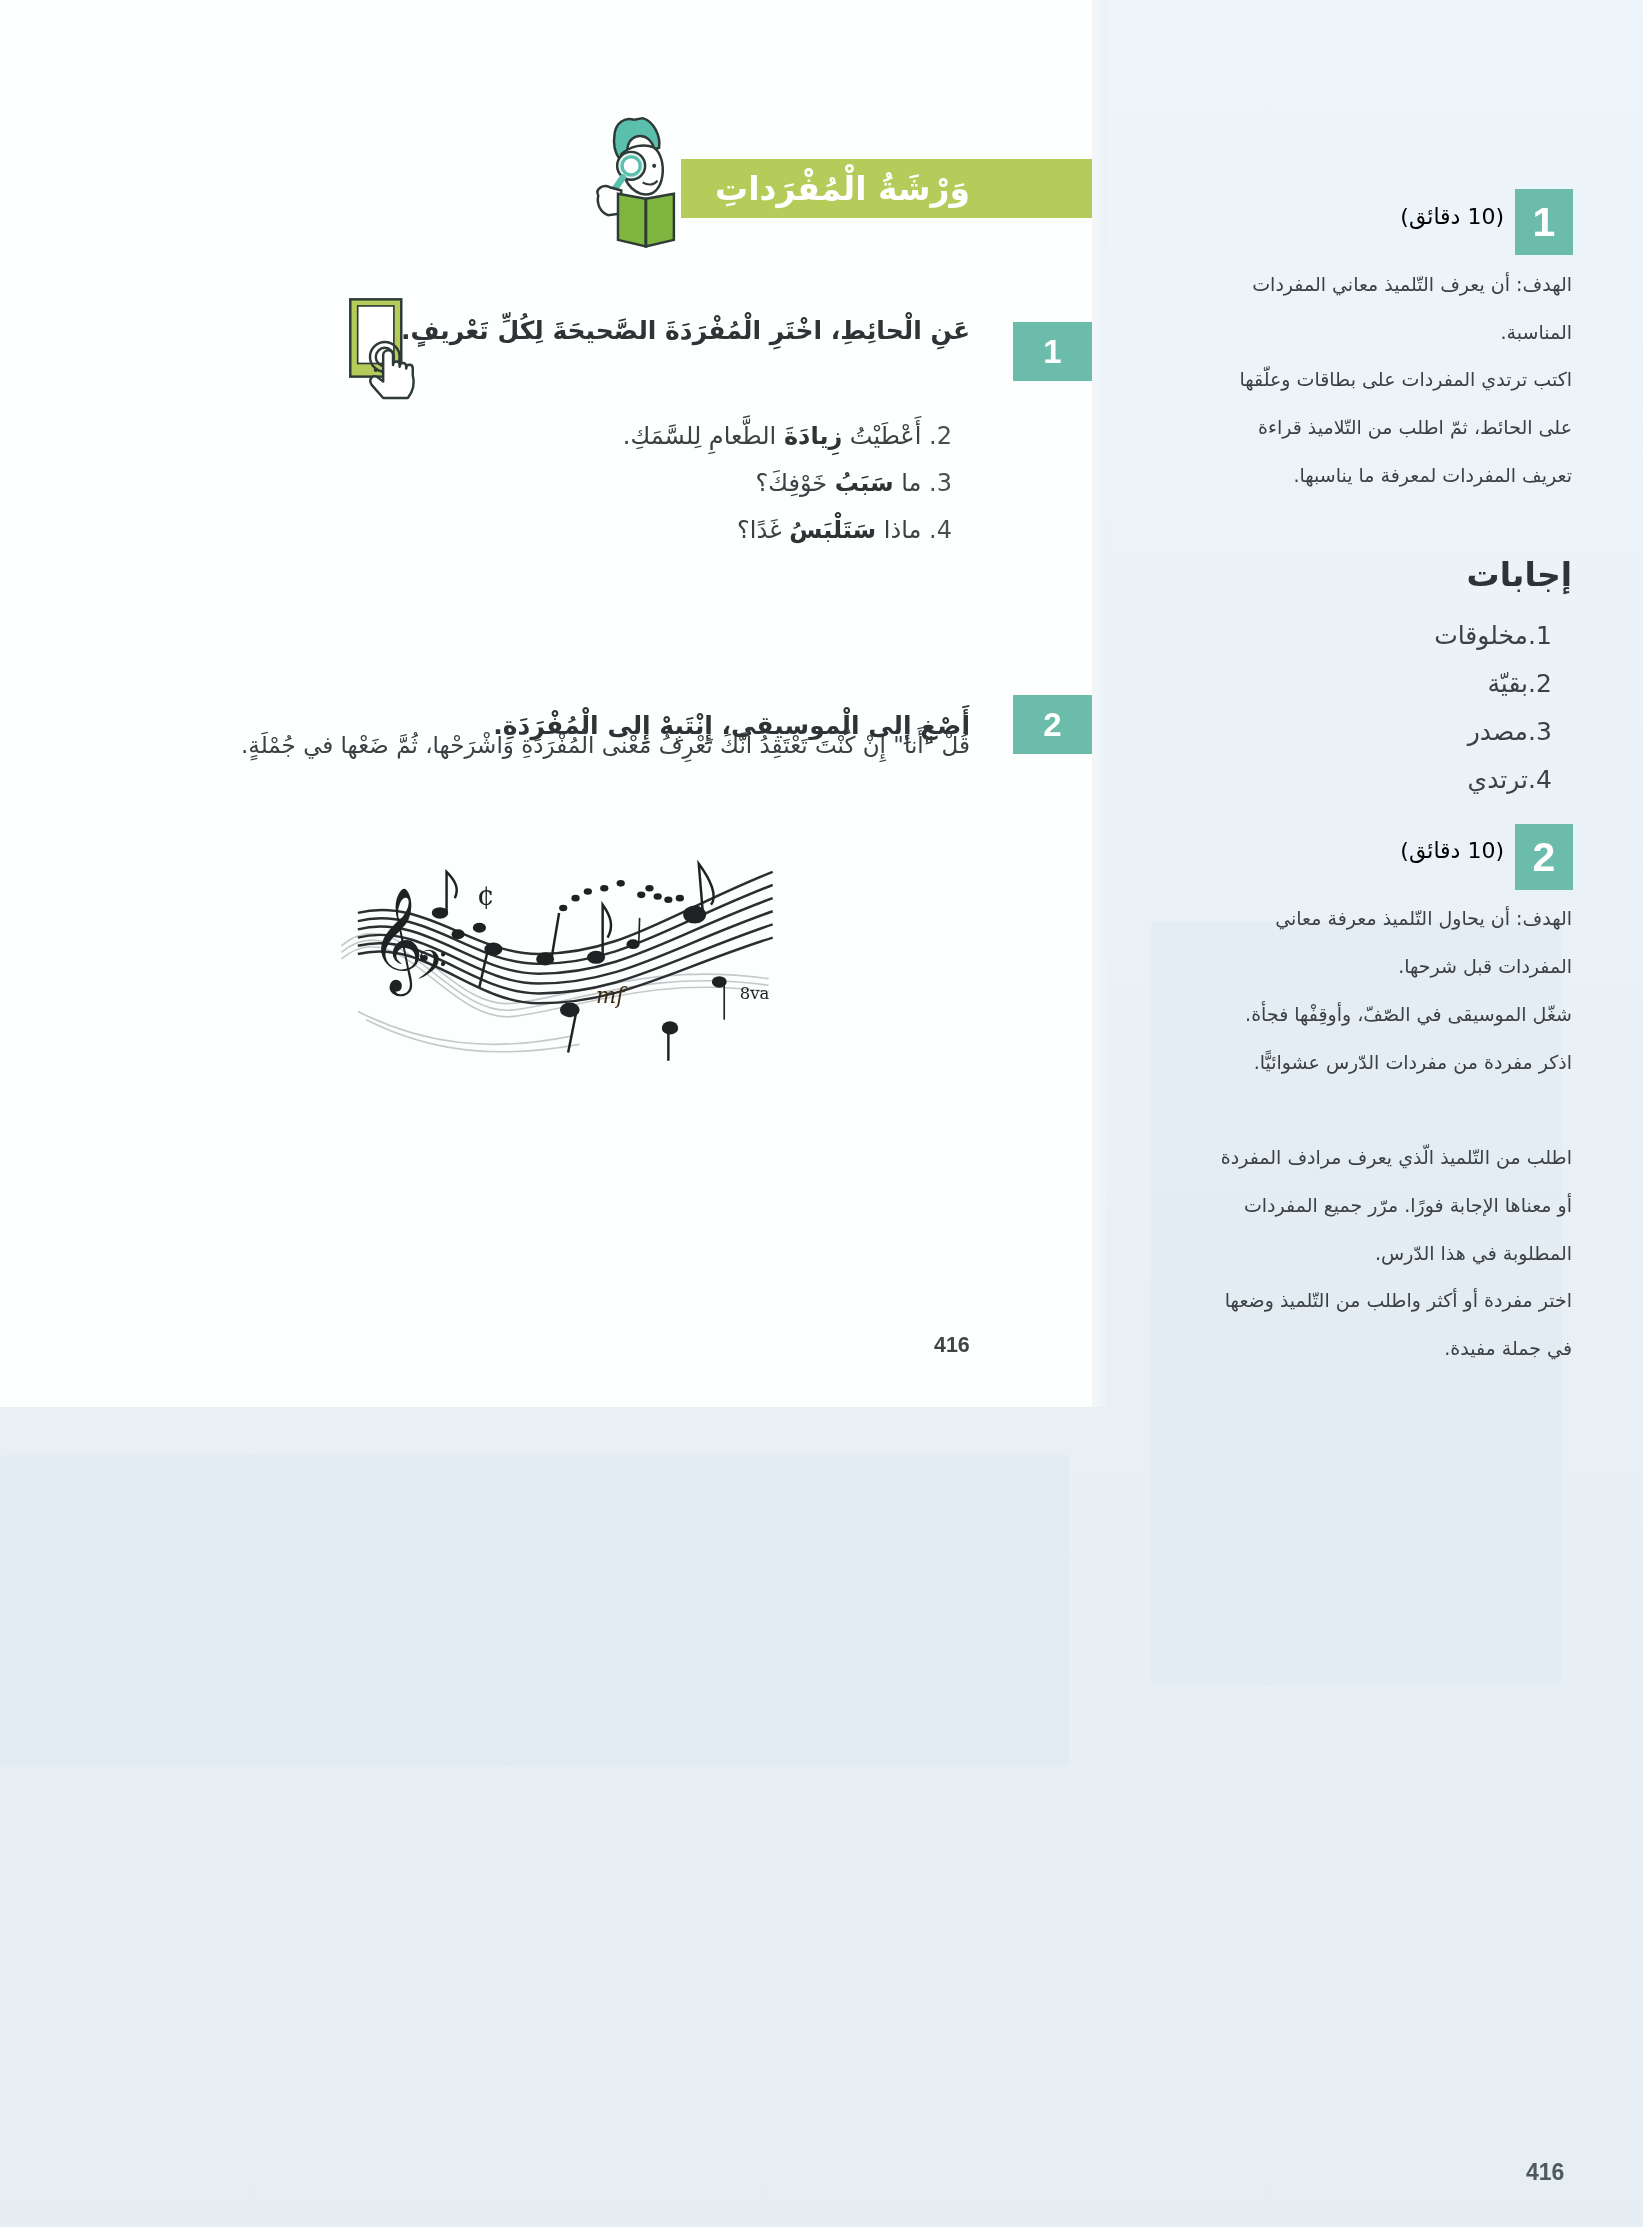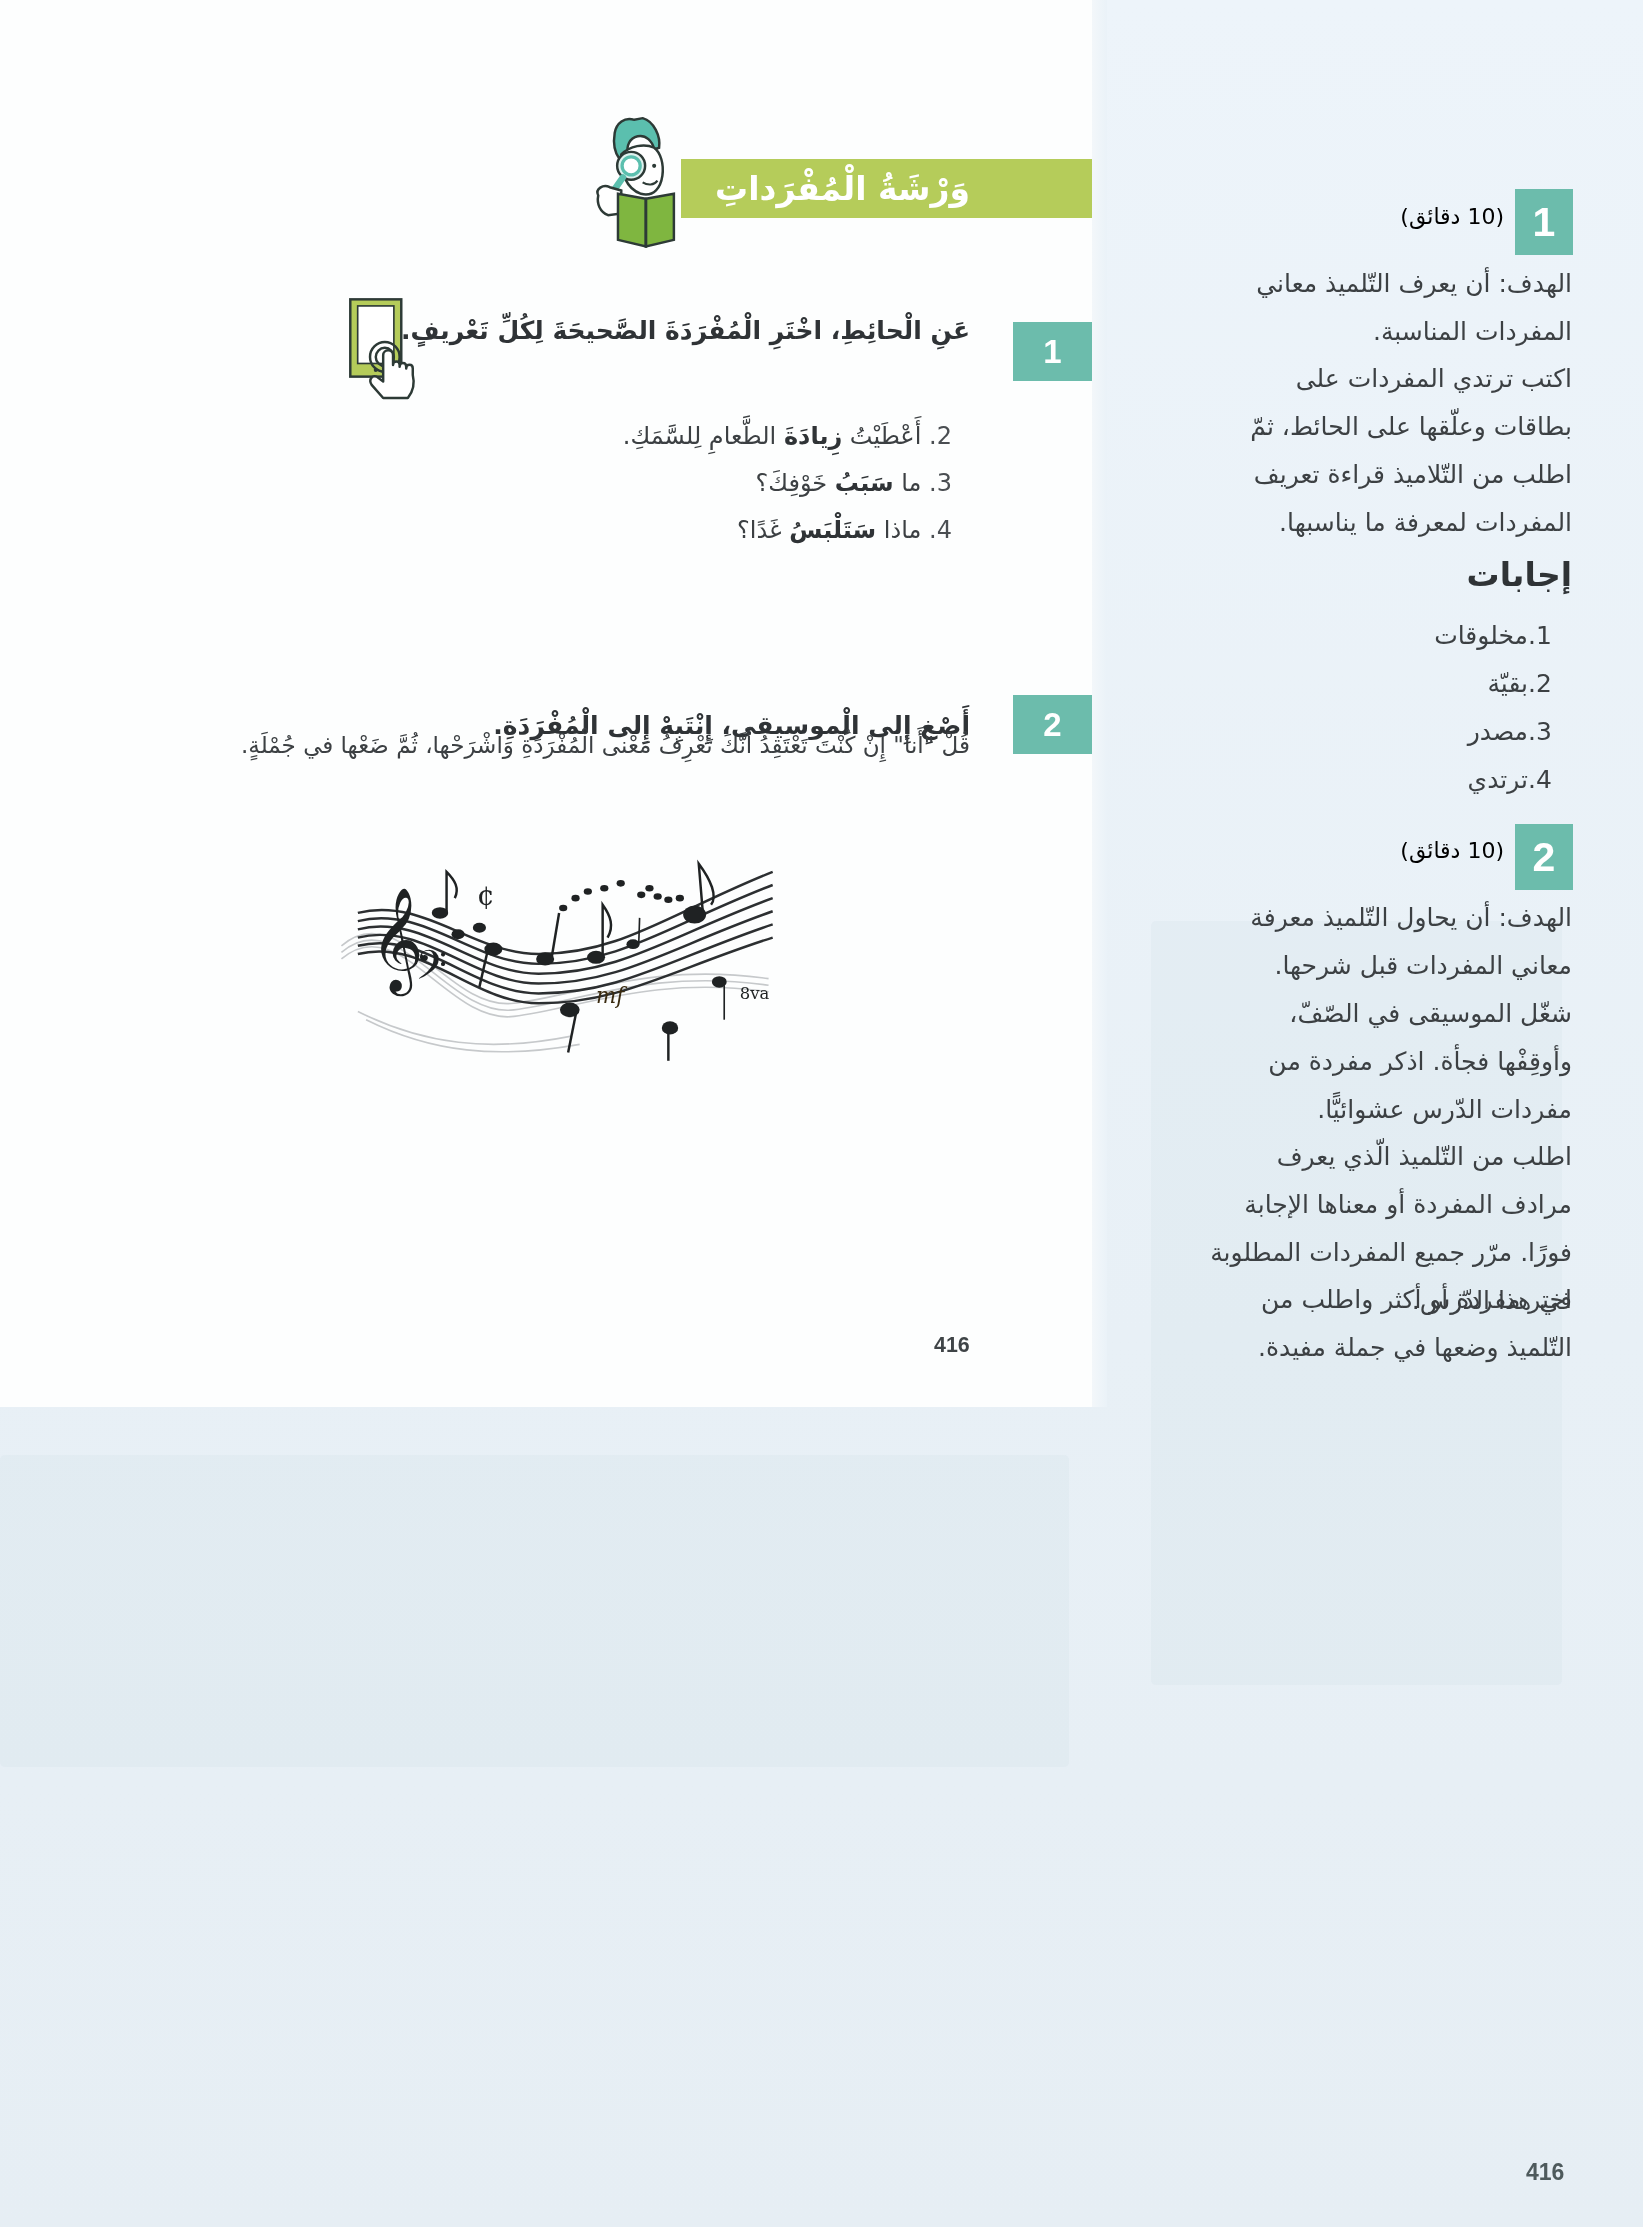--- a/index.html
+++ b/index.html
@@ -161,21 +161,21 @@
       font-size: 21.4px;
       font-weight: bold;
       font-family: "Liberation Sans", sans-serif;
       color: #3f4447;
     }
 
     
     .teacher-text {
       position: absolute;
       right: 72px;
-      font-size: 25px;
+      font-size: 19px;
       line-height: 48px;
       color: #3c4043;
       direction: rtl;
       text-align: right;
     }
     .duration {
       position: absolute;
       font-size: 22px;
       color: #000000;
       direction: rtl;

